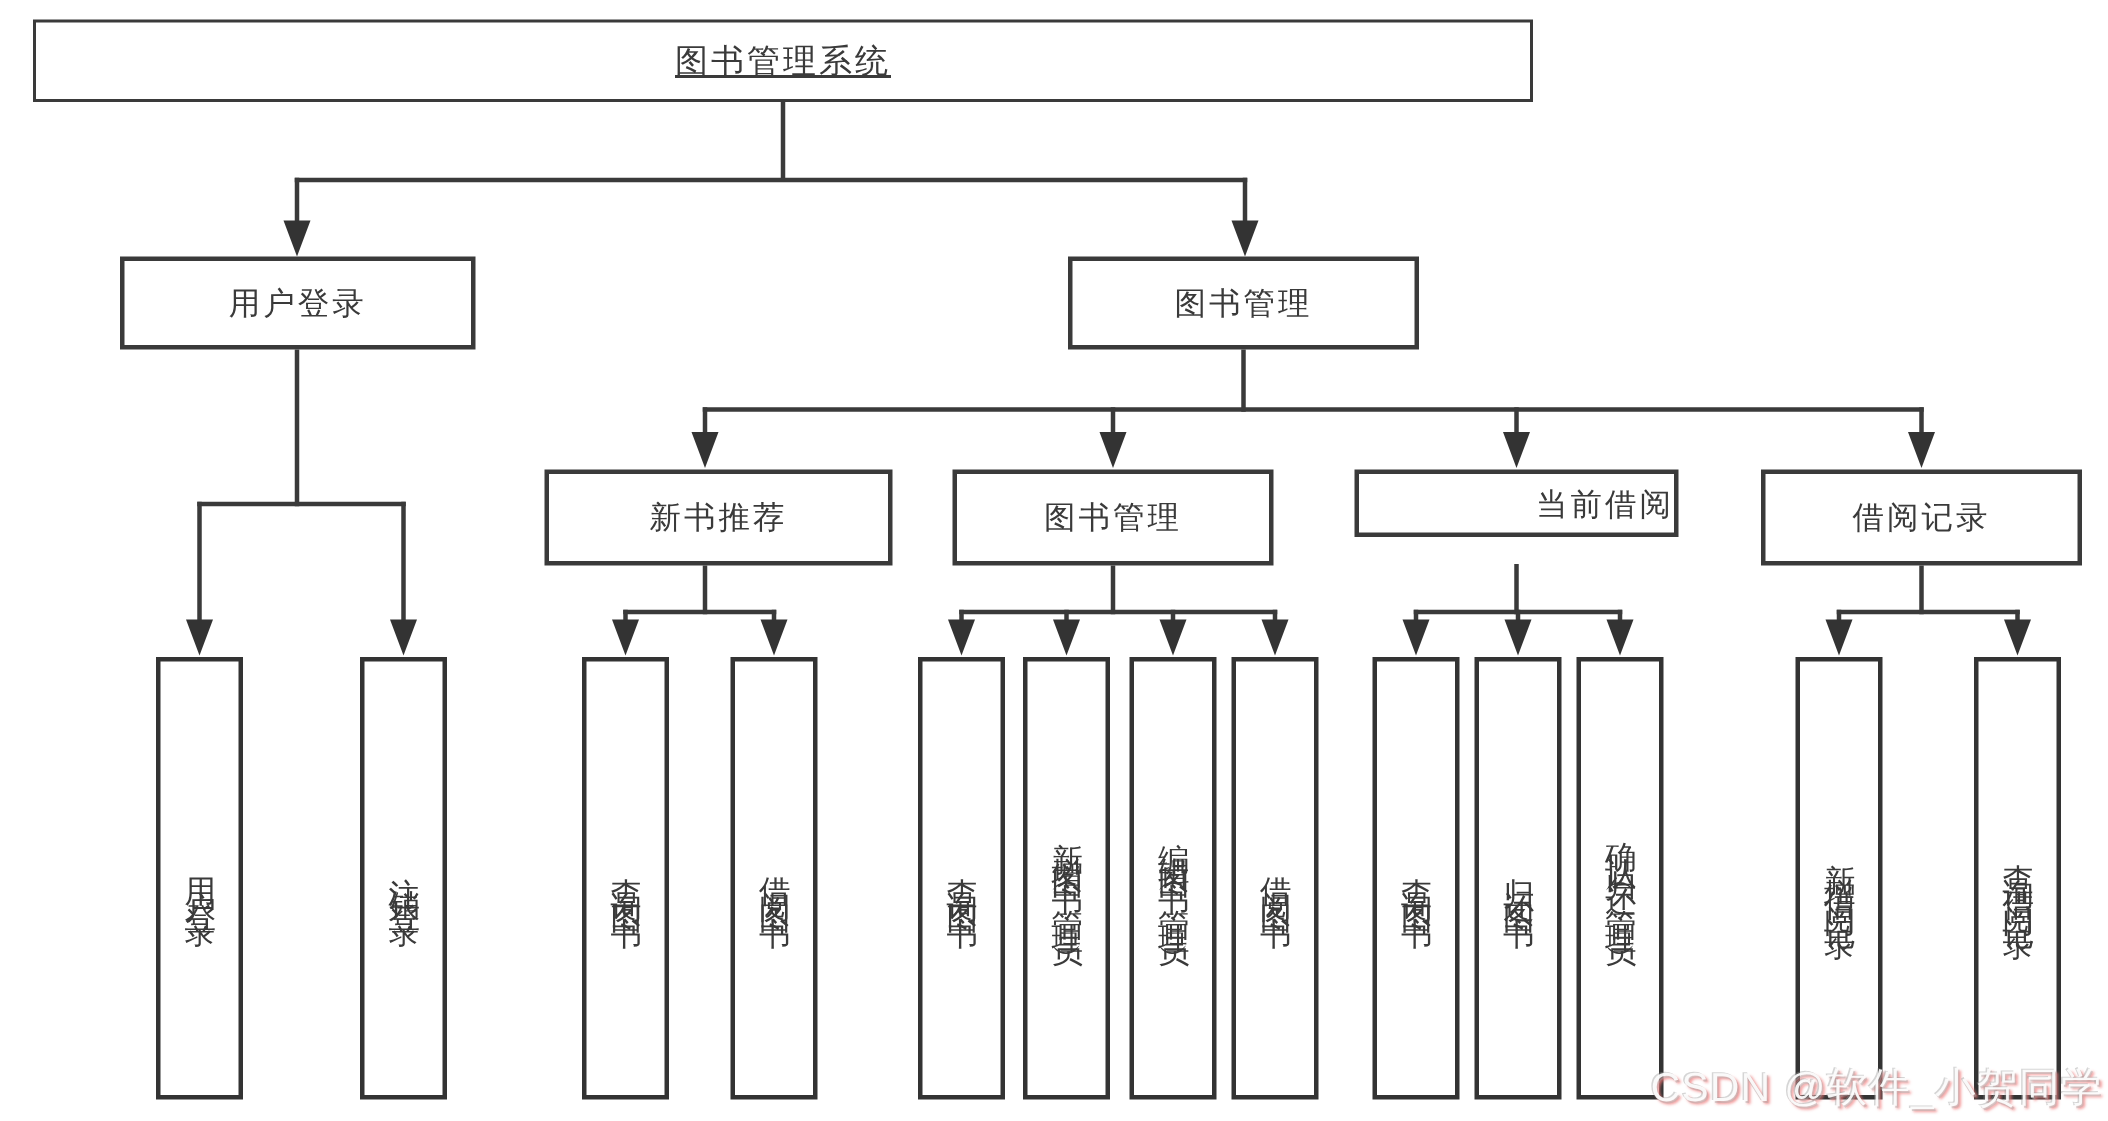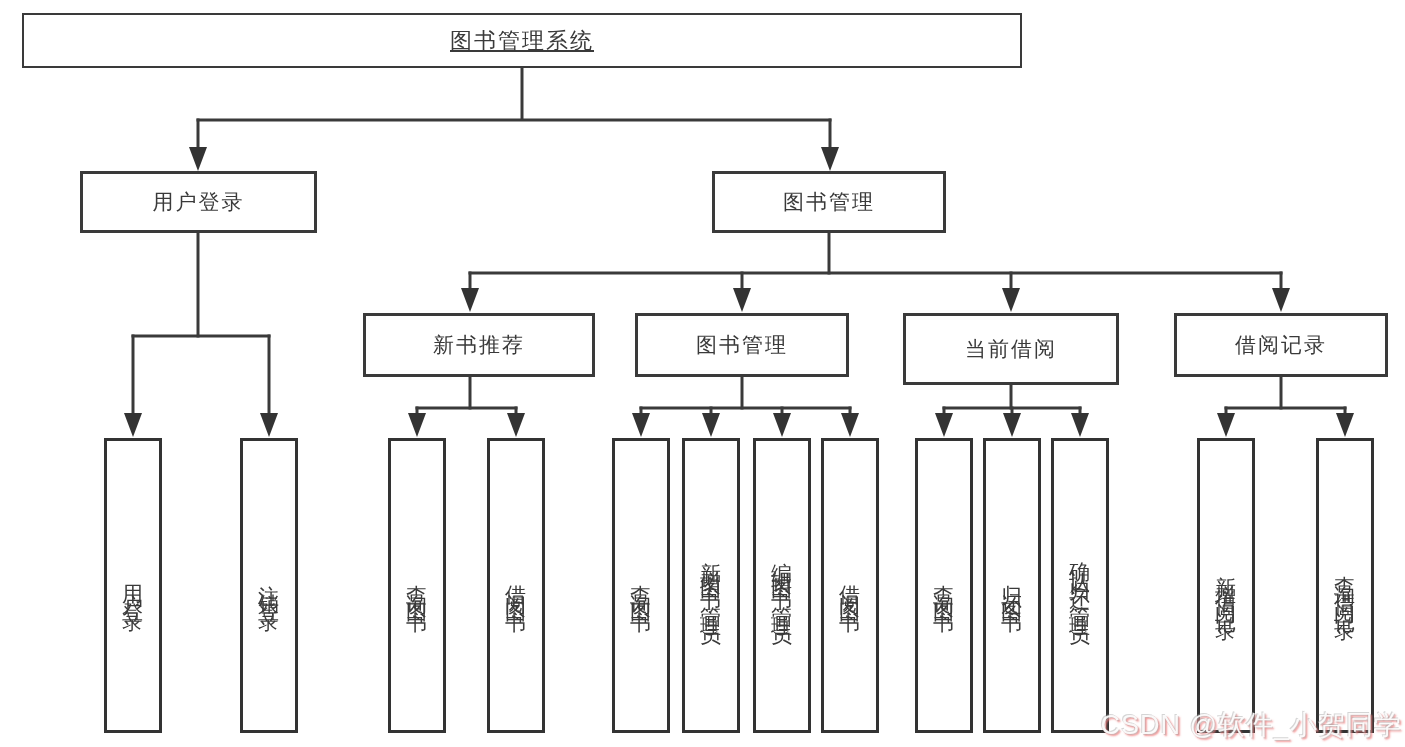--- a/index.html
+++ b/index.html
@@ -168,21 +168,21 @@
   <div class="box" style="left:712px; top:171px; width:234px; height:62px;">
     <span>图书管理</span>
   </div>
 
   <div class="box" style="left:363px; top:313px; width:232px; height:64px;">
     <span>新书推荐</span>
   </div>
   <div class="box" style="left:635px; top:313px; width:214px; height:64px;">
     <span>图书管理</span>
   </div>
-  <div class="box" style="left:903px; top:313px; width:216px; height:72px;">
+  <div class="box" style="left:903px; top:313px; width:216px; height:45px;justify-content:flex-end;">
     <span>当前借阅</span>
   </div>
   <div class="box" style="left:1174px; top:313px; width:214px; height:64px;">
     <span>借阅记录</span>
   </div>
 
   <div class="vbox" style="left:104px;">
     <span class="vtext">用户登录</span>
   </div>
   <div class="vbox" style="left:240px;">

